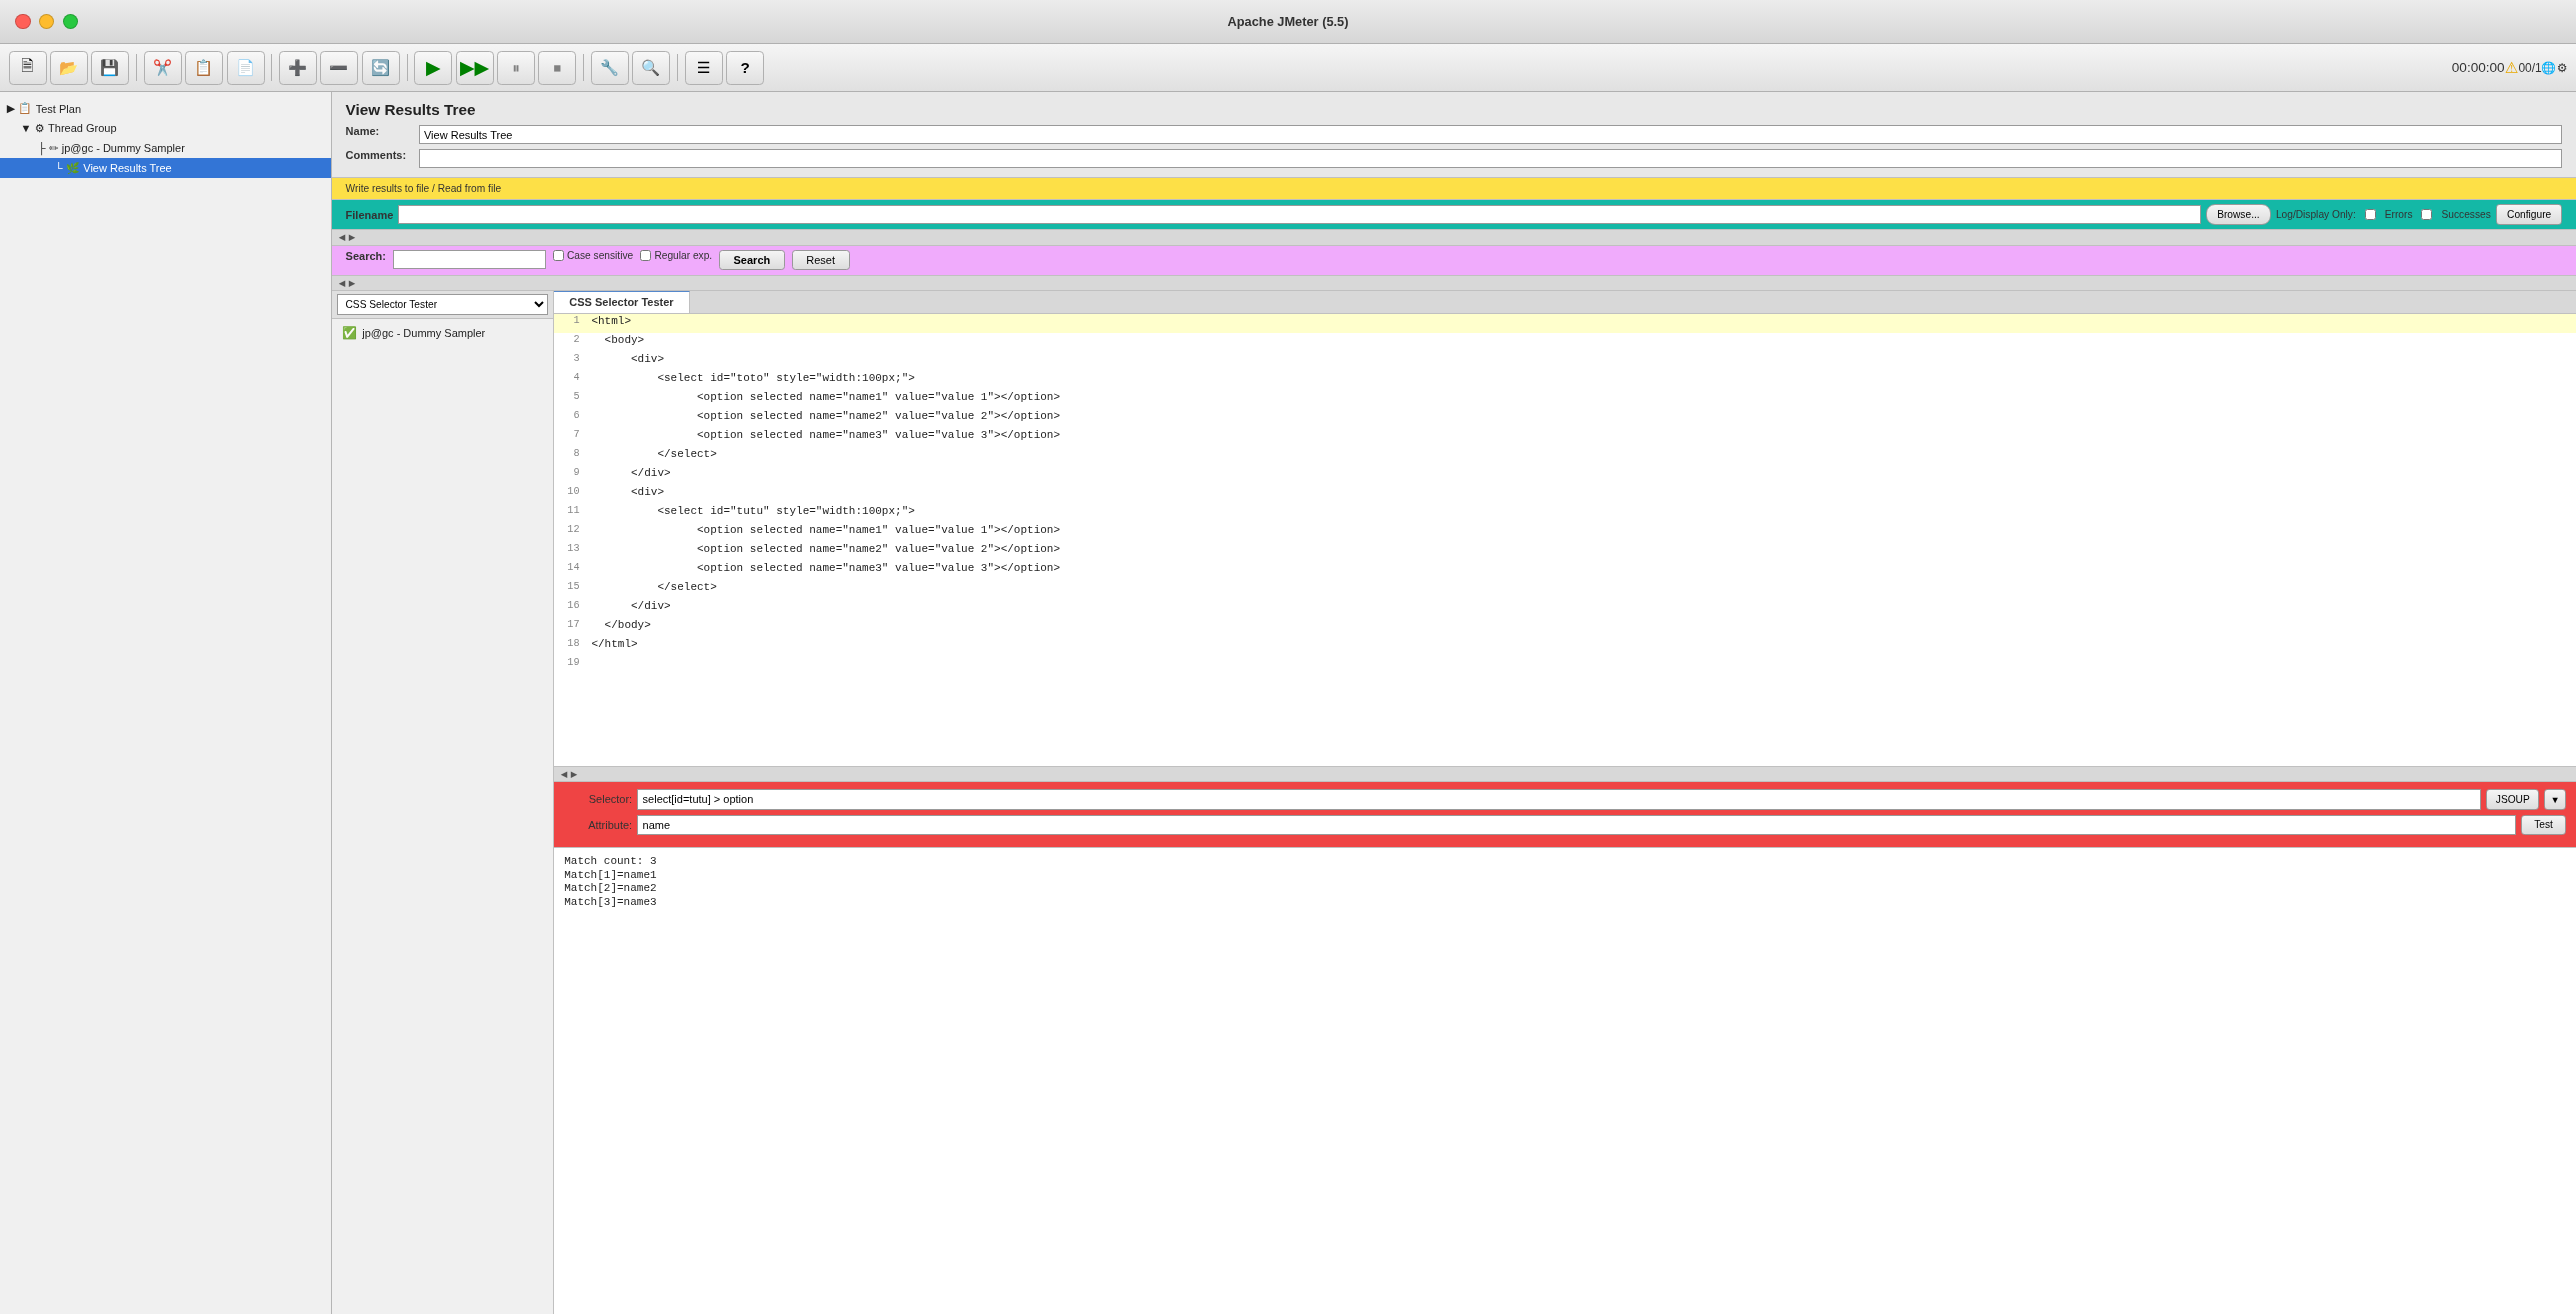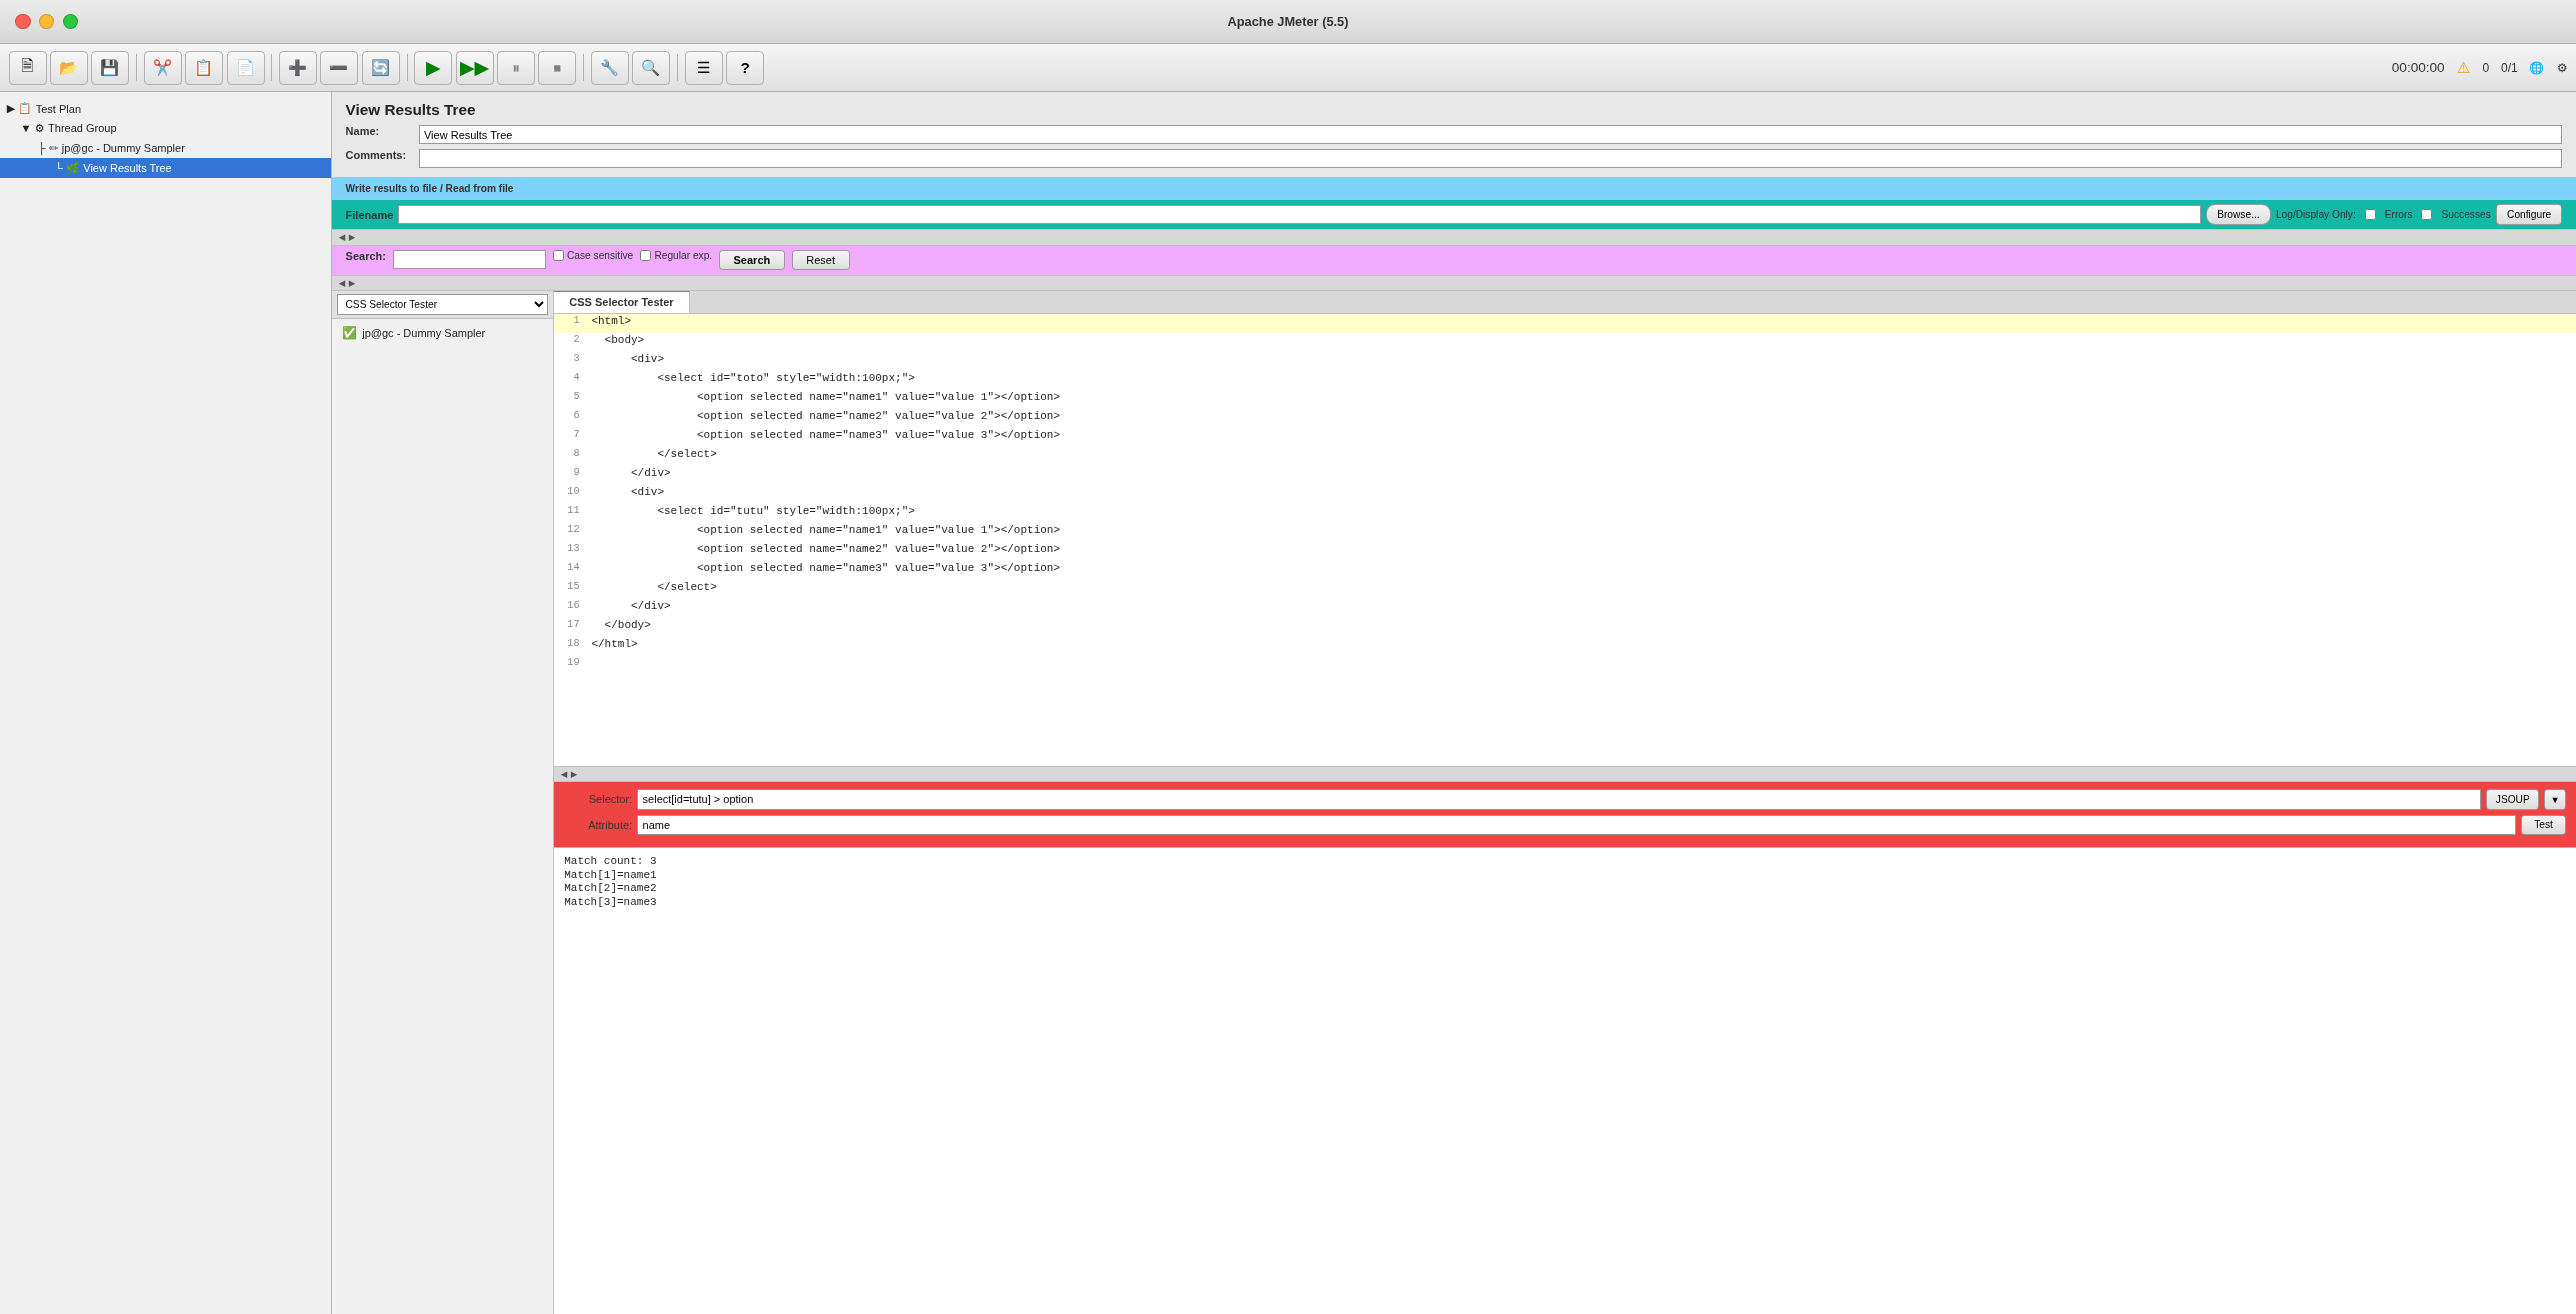--- a/index.html
+++ b/index.html
@@ -69,21 +69,21 @@
     .tb-separator {
       width: 0.9px;
       height: 27px;
       background: #b0b0b0;
       margin: 0 3.4px;
     }
     .tb-right {
       margin-left: auto;
       display: flex;
       align-items: center;
-      gap: 12px;
+      gap: 0;
       font-size: 12px;
       color: #333;
     }
     .tb-timer {
       font-size: 13.6px;
       font-weight: 500;
       color: #333;
     }
     .tb-warning {
       color: #e8a800;
@@ -158,24 +158,24 @@
       border: 0.9px solid #999;
       background: white;
       padding: 1.7px 4.3px;
       font-size: 11px;
       flex: 1;
       height: 19px;
     }
 
     
     .write-results-bar {
-      background: #7dd3fc;
+      background: #fde047;
       padding: 5.1px 13.6px;
       font-size: 10.2px;
-      font-weight: 700;
+      font-weight: 400;
       color: #333;
       border-bottom: 0.9px solid #c0c0c0;
       display: flex;
       align-items: center;
     }
     .filename-row {
       display: flex;
       align-items: center;
       padding: 4.3px 13.6px;
       gap: 5.1px;

